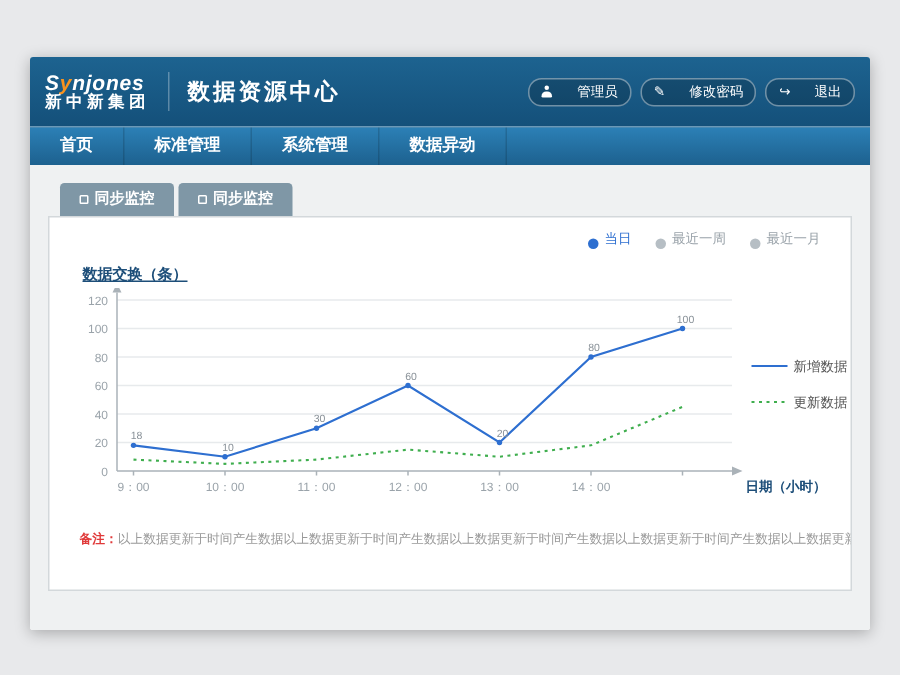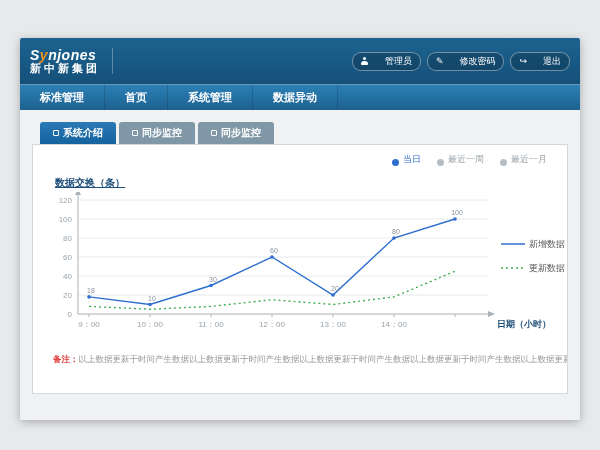--- a/index.html
+++ b/index.html
@@ -74,49 +74,46 @@
 <body>
 
 <div class="window">
 
   <header class="topbar">
     <div class="logo">
       <div class="logo-top"><span>S</span><span class="logo-accent">y</span><span>njones</span></div>
       <div class="logo-sub">新中新集团</div>
     </div>
     <div class="hdr-divider"></div>
+    <div class="app-title">数据资源中心</div>
     <div class="user-actions">
       <span class="pill">
         <span class="user-icon"></span>
         <span>管理员</span>
       </span>
       <span class="pill">
         <span class="pencil-icon"></span>
         <span>修改密码</span>
       </span>
       <span class="pill">
         <span class="logout-icon"></span>
         <span>退出</span>
       </span>
     </div>
   </header>
 
   <nav class="mainnav">
+    <div class="nav-item">首页</div>
     <div class="nav-item">标准管理</div>
-    <div class="nav-item">首页</div>
     <div class="nav-item">系统管理</div>
     <div class="nav-item">数据异动</div>
   </nav>
 
   <div class="content">
     <div class="tabs">
-      <div class="tab active">
-        <span class="tab-icon"></span>
-        <span>系统介绍</span>
-      </div>
       <div class="tab">
         <span class="tab-icon"></span>
         <span>同步监控</span>
       </div>
       <div class="tab">
         <span class="tab-icon"></span>
         <span>同步监控</span>
       </div>
     </div>
 

